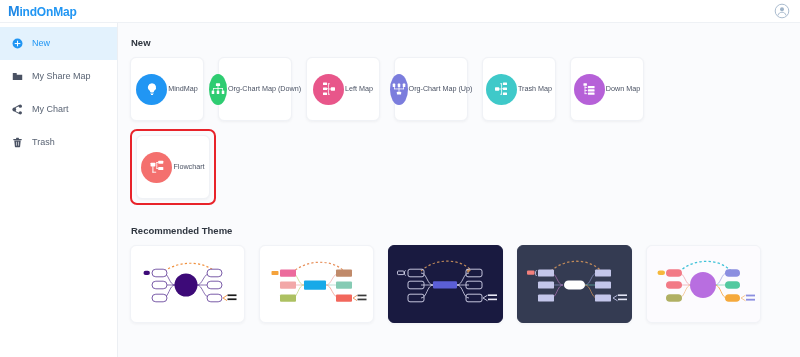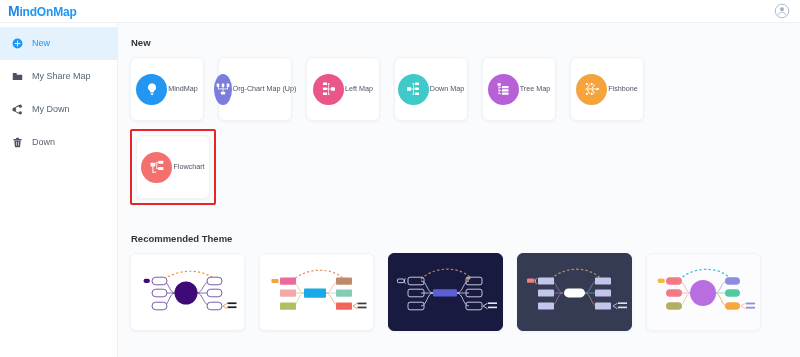--- a/index.html
+++ b/index.html
@@ -79,26 +79,26 @@
     display: flex; align-items: center; justify-content: center;
   }
   .card-ico svg { display: block; }
   .card-label { font-size: 7.2px; color: #4a5263; line-height: 1; white-space: nowrap; }
 
   
   .row2 { margin-top: 8px; position: relative; }
   .highlight-box {
     display: inline-block;
     border: 2px solid #e8232a;
-    border-radius: 2px;
+    border-radius: 7px;
     padding: 4px;
   }
 
   
-  .themes { margin-top: 28px; }
+  .themes { margin-top: 20px; }
   .theme-row { display: flex; gap: 14px; }
   .theme-card {
     width: 115px; height: 78px;
     border-radius: 6px;
     border: 1px solid #f1f3f7;
     box-shadow: 0 1px 3px rgba(30,40,60,0.05);
     overflow: hidden;
     cursor: pointer;
   }
   .theme-card svg { display: block; width: 115px; height: 78px; }
@@ -151,139 +151,138 @@
       <div class="nav-item">
         <span class="nav-ico">
           <svg viewBox="0 0 14 14" width="11" height="11">
             <circle cx="10.6" cy="2.8" r="2.1" fill="#4a5263"></circle>
             <circle cx="10.6" cy="11.2" r="2.1" fill="#4a5263"></circle>
             <circle cx="2.9" cy="7" r="2.4" fill="#4a5263"></circle>
             <rect x="3.4" y="4.3" width="7" height="1.2" transform="rotate(-28 3.4 4.9)" fill="#4a5263"></rect>
             <rect x="3.4" y="8.4" width="7" height="1.2" transform="rotate(28 3.4 9)" fill="#4a5263"></rect>
           </svg>
         </span>
-        <span class="nav-label">My Down</span>
+        <span class="nav-label">My Chart</span>
       </div>
 
       <div class="nav-item">
         <span class="nav-ico">
           <svg viewBox="0 0 14 14" width="11" height="11">
             <rect x="1.6" y="2.6" width="10.8" height="1.4" rx="0.4" fill="#4a5263"></rect>
             <rect x="5.2" y="1.1" width="3.6" height="1.4" rx="0.4" fill="#4a5263"></rect>
             <path d="M2.9 4.4h8.2l-0.8 8.1a0.7 0.7 0 0 1-0.7 0.6H4.4a0.7 0.7 0 0 1-0.7-0.6z" fill="#4a5263"></path>
             <rect x="5.2" y="6" width="0.8" height="5" fill="#ffffff"></rect>
             <rect x="8" y="6" width="0.8" height="5" fill="#ffffff"></rect>
           </svg>
         </span>
-        <span class="nav-label">Down</span>
+        <span class="nav-label">Trash</span>
       </div>
     </div>
 
     <div class="main">
 
       <div class="section-title">New</div>
 
       <div class="card-row">
 
         <div class="card">
           <div class="card-ico" style="background:#2196f3">
             <svg viewBox="0 0 24 24" width="18" height="18">
               <path d="M12 4.2a5.4 5.4 0 0 0-3.3 9.7c0.5 0.4 0.8 0.9 0.8 1.5v0.5h5v-0.5c0-0.6 0.3-1.1 0.8-1.5A5.4 5.4 0 0 0 12 4.2z" fill="#ffffff"></path>
               <rect x="9.8" y="16.8" width="4.4" height="1.3" rx="0.5" fill="#ffffff"></rect>
               <rect x="10.4" y="18.7" width="3.2" height="1.2" rx="0.5" fill="#ffffff"></rect>
             </svg>
           </div>
           <div class="card-label">MindMap</div>
         </div>
 
+        <div class="card">
+          <div class="card-ico" style="background:#2ecc71">
+            <svg viewBox="0 0 24 24" width="18" height="18">
+              <rect x="9.2" y="4.4" width="5.6" height="3.6" rx="0.8" fill="#ffffff"></rect>
+              <rect x="11.5" y="8" width="1" height="3.4" fill="#ffffff"></rect>
+              <rect x="5.3" y="11" width="13.4" height="1" fill="#ffffff"></rect>
+              <rect x="5.3" y="11" width="1" height="3" fill="#ffffff"></rect>
+              <rect x="11.5" y="11" width="1" height="3" fill="#ffffff"></rect>
+              <rect x="17.7" y="11" width="1" height="3" fill="#ffffff"></rect>
+              <rect x="3.6" y="14" width="3.4" height="4.6" rx="0.7" fill="#ffffff"></rect>
+              <rect x="10.3" y="14" width="3.4" height="4.6" rx="0.7" fill="#ffffff"></rect>
+              <rect x="17" y="14" width="3.4" height="4.6" rx="0.7" fill="#ffffff"></rect>
+            </svg>
+          </div>
+          <div class="card-label">Org-Chart Map (Down)</div>
+        </div>
+
+        <div class="card">
+          <div class="card-ico" style="background:#e8568a">
+            <svg viewBox="0 0 24 24" width="18" height="18">
+              <rect x="14.4" y="9.8" width="5.6" height="4.4" rx="0.8" fill="#ffffff"></rect>
+              <rect x="11.3" y="11.5" width="3.4" height="1" fill="#ffffff"></rect>
+              <rect x="10.6" y="4.6" width="1" height="14.8" fill="#ffffff"></rect>
+              <rect x="10.6" y="4.6" width="2.6" height="1" fill="#ffffff"></rect>
+              <rect x="10.6" y="18.4" width="2.6" height="1" fill="#ffffff"></rect>
+              <rect x="4" y="3.4" width="5.4" height="3.4" rx="0.7" fill="#ffffff"></rect>
+              <rect x="4" y="10" width="5.4" height="3.4" rx="0.7" fill="#ffffff"></rect>
+              <rect x="4" y="16.6" width="5.4" height="3.4" rx="0.7" fill="#ffffff"></rect>
+              <rect x="9.2" y="11.2" width="1.6" height="1" fill="#ffffff"></rect>
+            </svg>
+          </div>
+          <div class="card-label">Left Map</div>
+        </div>
 
         <div class="card">
           <div class="card-ico" style="background:#7b7ddd">
             <svg viewBox="0 0 24 24" width="18" height="18">
               <rect x="9.2" y="15.6" width="5.6" height="3.8" rx="0.8" fill="#ffffff"></rect>
               <rect x="11.5" y="12.2" width="1" height="3.5" fill="#ffffff"></rect>
               <rect x="5.3" y="11.4" width="13.4" height="1" fill="#ffffff"></rect>
               <rect x="5.3" y="9.2" width="1" height="3" fill="#ffffff"></rect>
               <rect x="11.5" y="9.2" width="1" height="3" fill="#ffffff"></rect>
               <rect x="17.7" y="9.2" width="1" height="3" fill="#ffffff"></rect>
               <rect x="3.6" y="4.8" width="3.4" height="4.6" rx="0.7" fill="#ffffff"></rect>
               <rect x="10.3" y="4.8" width="3.4" height="4.6" rx="0.7" fill="#ffffff"></rect>
               <rect x="17" y="4.8" width="3.4" height="4.6" rx="0.7" fill="#ffffff"></rect>
             </svg>
           </div>
           <div class="card-label">Org-Chart Map (Up)</div>
         </div>
 
         <div class="card">
-          <div class="card-ico" style="background:#e8568a">
-            <svg viewBox="0 0 24 24" width="18" height="18">
-              <rect x="14.4" y="9.8" width="5.6" height="4.4" rx="0.8" fill="#ffffff"></rect>
-              <rect x="11.3" y="11.5" width="3.4" height="1" fill="#ffffff"></rect>
-              <rect x="10.6" y="4.6" width="1" height="14.8" fill="#ffffff"></rect>
-              <rect x="10.6" y="4.6" width="2.6" height="1" fill="#ffffff"></rect>
-              <rect x="10.6" y="18.4" width="2.6" height="1" fill="#ffffff"></rect>
-              <rect x="4" y="3.4" width="5.4" height="3.4" rx="0.7" fill="#ffffff"></rect>
-              <rect x="4" y="10" width="5.4" height="3.4" rx="0.7" fill="#ffffff"></rect>
-              <rect x="4" y="16.6" width="5.4" height="3.4" rx="0.7" fill="#ffffff"></rect>
-              <rect x="9.2" y="11.2" width="1.6" height="1" fill="#ffffff"></rect>
-            </svg>
-          </div>
-          <div class="card-label">Left Map</div>
-        </div>
-
-        <div class="card">
           <div class="card-ico" style="background:#3fc9c9">
             <svg viewBox="0 0 24 24" width="18" height="18">
               <rect x="4" y="9.8" width="5.6" height="4.4" rx="0.8" fill="#ffffff"></rect>
               <rect x="9.3" y="11.5" width="3.4" height="1" fill="#ffffff"></rect>
               <rect x="12.4" y="4.6" width="1" height="14.8" fill="#ffffff"></rect>
               <rect x="10.8" y="4.6" width="2.6" height="1" fill="#ffffff"></rect>
               <rect x="10.8" y="18.4" width="2.6" height="1" fill="#ffffff"></rect>
               <rect x="14.6" y="3.4" width="5.4" height="3.4" rx="0.7" fill="#ffffff"></rect>
               <rect x="14.6" y="10" width="5.4" height="3.4" rx="0.7" fill="#ffffff"></rect>
               <rect x="14.6" y="16.6" width="5.4" height="3.4" rx="0.7" fill="#ffffff"></rect>
               <rect x="13.2" y="11.2" width="1.6" height="1" fill="#ffffff"></rect>
             </svg>
           </div>
-          <div class="card-label">Down Map</div>
+          <div class="card-label">Trash Map</div>
         </div>
 
         <div class="card">
           <div class="card-ico" style="background:#b661d8">
             <svg viewBox="0 0 24 24" width="18" height="18">
               <rect x="4.6" y="4.2" width="4.6" height="3.4" rx="0.7" fill="#ffffff"></rect>
               <rect x="6.2" y="7.6" width="1" height="11.2" fill="#ffffff"></rect>
               <rect x="6.2" y="9.6" width="3.4" height="1" fill="#ffffff"></rect>
               <rect x="6.2" y="13.4" width="3.4" height="1" fill="#ffffff"></rect>
               <rect x="6.2" y="17.8" width="3.4" height="1" fill="#ffffff"></rect>
               <rect x="10.6" y="8" width="8.8" height="3.1" rx="0.7" fill="#ffffff"></rect>
               <rect x="10.6" y="12.3" width="8.8" height="3.1" rx="0.7" fill="#ffffff"></rect>
               <rect x="10.6" y="16.6" width="8.8" height="3.1" rx="0.7" fill="#ffffff"></rect>
             </svg>
           </div>
-          <div class="card-label">Tree Map</div>
-        </div>
-
-        <div class="card">
-          <div class="card-ico" style="background:#f5a33c">
-            <svg viewBox="0 0 24 24" width="18" height="18">
-              <rect x="3" y="11.3" width="16.5" height="1.2" rx="0.6" fill="#ffffff"></rect>
-              <rect x="6.6" y="5.4" width="1.2" height="6.6" rx="0.5" transform="rotate(35 7.2 8.7)" fill="#ffffff"></rect>
-              <rect x="13" y="5.4" width="1.2" height="6.6" rx="0.5" transform="rotate(35 13.6 8.7)" fill="#ffffff"></rect>
-              <rect x="6.6" y="12" width="1.2" height="6.6" rx="0.5" transform="rotate(-35 7.2 15.3)" fill="#ffffff"></rect>
-              <rect x="13" y="12" width="1.2" height="6.6" rx="0.5" transform="rotate(-35 13.6 15.3)" fill="#ffffff"></rect>
-              <circle cx="5.2" cy="5.4" r="1.5" fill="#ffffff"></circle>
-              <circle cx="11.6" cy="5.4" r="1.5" fill="#ffffff"></circle>
-              <circle cx="5.2" cy="18.5" r="1.5" fill="#ffffff"></circle>
-              <circle cx="11.6" cy="18.5" r="1.5" fill="#ffffff"></circle>
-              <circle cx="19.6" cy="11.9" r="1.6" fill="#ffffff"></circle>
-            </svg>
-          </div>
-          <div class="card-label">Fishbone</div>
-        </div>
+          <div class="card-label">Down Map</div>
+        </div>
+
       </div>
 
       <div class="row2">
         <div class="highlight-box">
           <div class="card">
             <div class="card-ico" style="background:#f4706e">
               <svg viewBox="0 0 24 24" width="18" height="18">
                 <rect x="3.4" y="6.2" width="6.4" height="5" rx="0.8" fill="#ffffff"></rect>
                 <rect x="13.6" y="3.6" width="6.8" height="4" rx="0.8" fill="#ffffff"></rect>
                 <rect x="13.6" y="12" width="6.8" height="4" rx="0.8" fill="#ffffff"></rect>

